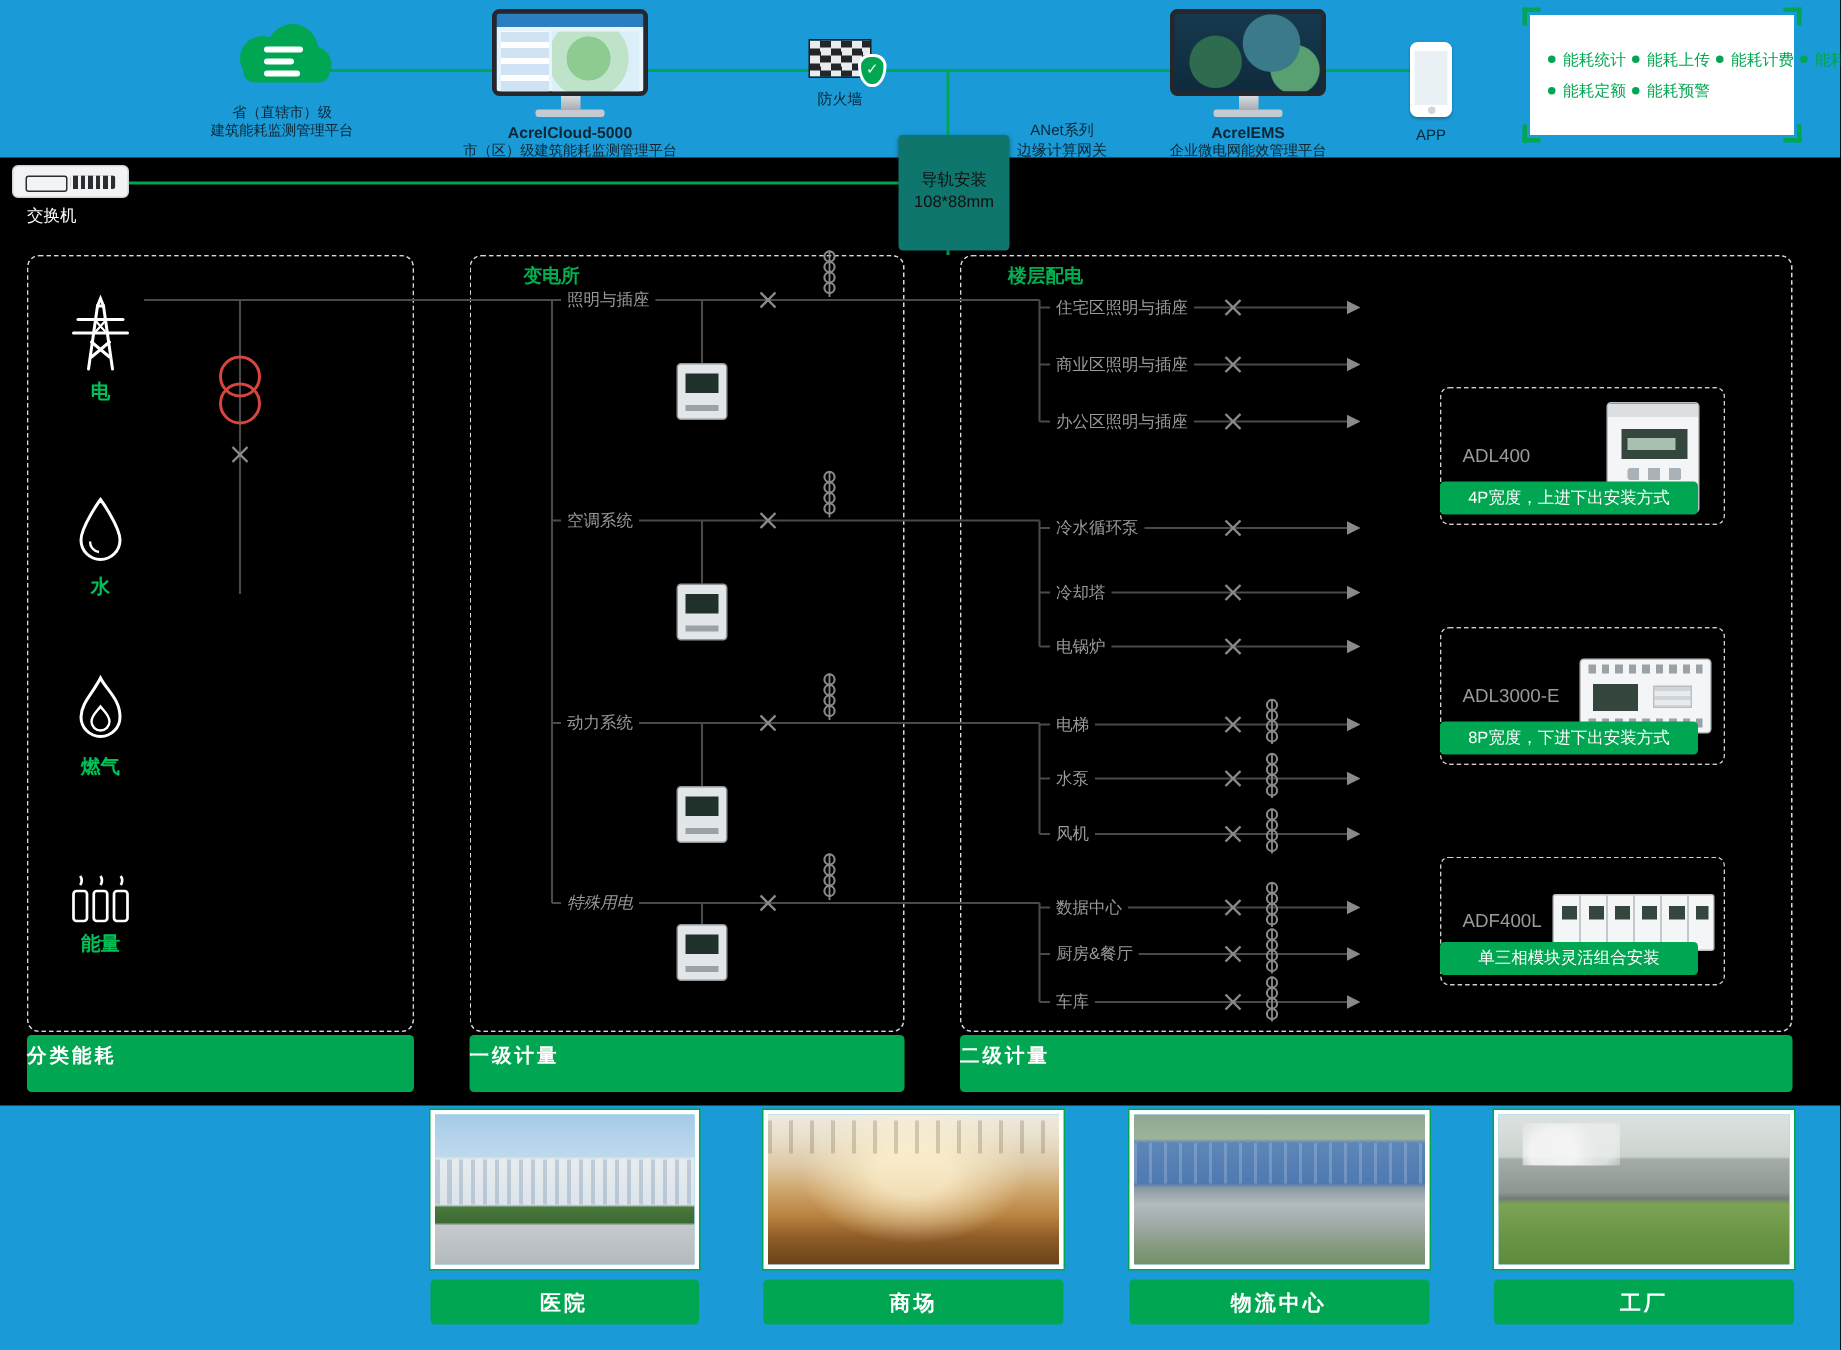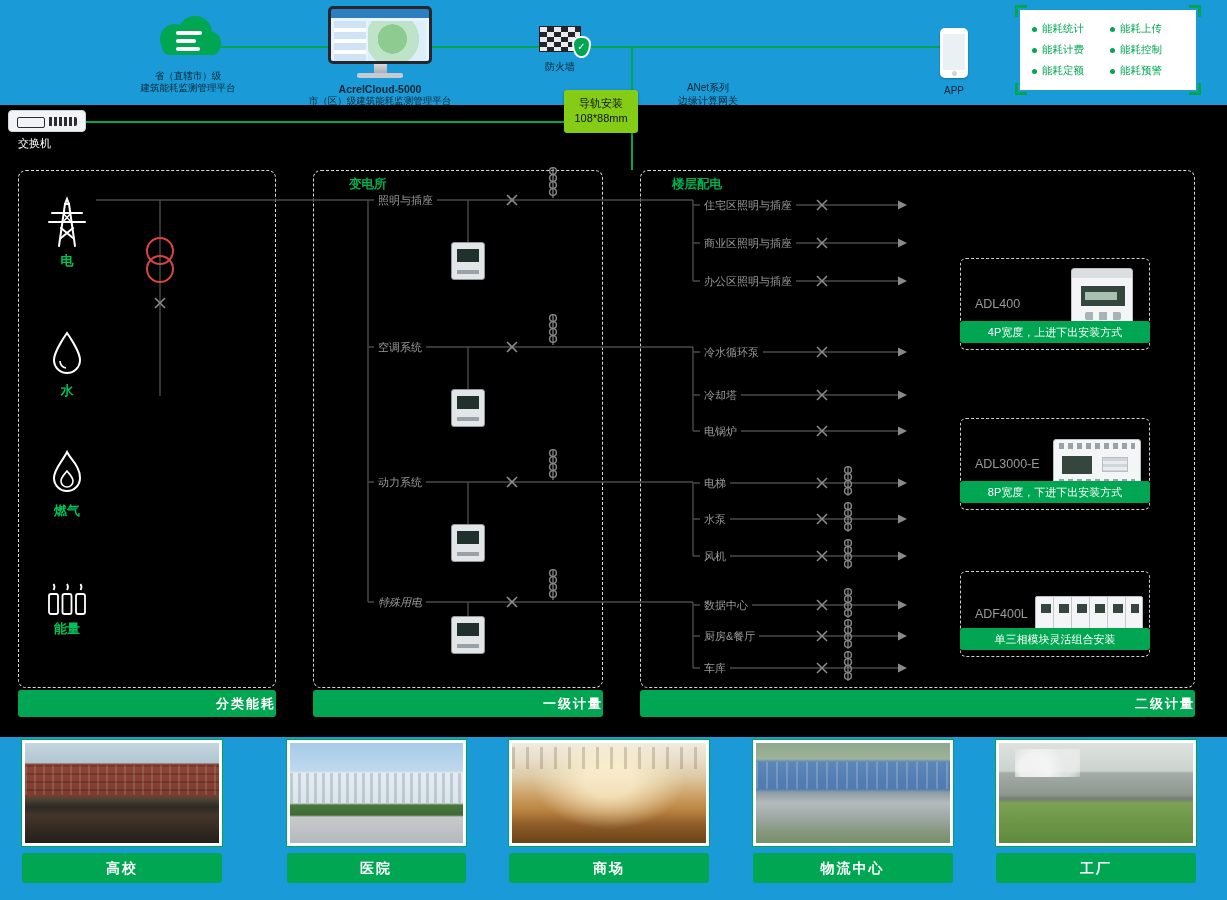--- a/index.html
+++ b/index.html
@@ -35,70 +35,70 @@
   .base { width:46px; height:5px; background:#c5cad0; border-radius:2px; }
 
   .fw-wrap { position:relative; margin-bottom:8px; }
   .bricks { width:42px; height:26px; border:1px solid #1b1f23;
             background:repeating-conic-gradient(#22262b 0% 25%, #e9ebed 0% 50%) 0 0/14px 10px; }
   .shield { position:absolute; right:-10px; bottom:-6px; width:19px; height:22px; background:#00A651;
             border:2px solid #fff; border-radius:8px 8px 9px 9px / 8px 8px 14px 14px;
             display:flex; align-items:center; justify-content:center; }
   .shield span { color:#fff; font-size:10px; font-weight:bold; line-height:1; }
 
-  .callout { position:absolute; left:564px; top:90px; width:74px; background:#84cc16; border-radius:3px;
-             padding:6px 2px; z-index:6; text-align:center; box-shadow:0 1px 3px rgba(0,0,0,.3); }
+  .callout { position:absolute; left:599px; top:90px; width:74px; background:#0f766e; border-radius:3px;
+             padding:23px 2px; z-index:6; text-align:center; box-shadow:0 1px 3px rgba(0,0,0,.3); }
   .callout div { font-size:11px; color:#111; line-height:1.4; }
 
   .gw-label { position:absolute; left:660px; top:82px; width:96px; text-align:center; z-index:6; }
   .gw-label div { font-size:10px; color:#0b2635; line-height:1.25; white-space:nowrap; }
 
   .phone { width:28px; height:50px; background:#fff; border-radius:5px; position:relative; box-shadow:0 1px 2px rgba(0,0,0,.25); }
   .phone::before { content:""; position:absolute; left:3px; top:6px; right:3px; bottom:8px; background:#eaf1f5; }
   .phone::after  { content:""; position:absolute; left:50%; bottom:2px; width:5px; height:5px; margin-left:-2.5px; border-radius:50%; background:#cfd6da; }
 
   .features { position:absolute; left:1020px; top:10px; width:176px; height:80px; background:#fff;
               z-index:2; padding:10px 12px; display:flex; align-items:center; }
-  .fgrid { display:grid; grid-template-columns:1fr 1fr; gap:7px 4px; width:100%; }
+  .fgrid { display:grid; grid-template-columns:1fr 1fr 1fr 1fr; gap:7px 4px; width:100%; }
   .fitem { display:flex; align-items:center; gap:5px; }
   .fdot  { width:5px; height:5px; border-radius:50%; background:#00A651; flex:none; }
   .fitem span { font-size:10.5px; color:#00A651; white-space:nowrap; }
   .corner { position:absolute; width:12px; height:12px; z-index:3; }
   .corner.tl { left:-5px;  top:-5px;    border-left:3px solid #00A651;  border-top:3px solid #00A651; }
   .corner.tr { right:-5px; top:-5px;    border-right:3px solid #00A651; border-top:3px solid #00A651; }
   .corner.bl { left:-5px;  bottom:-5px; border-left:3px solid #00A651;  border-bottom:3px solid #00A651; }
   .corner.br { right:-5px; bottom:-5px; border-right:3px solid #00A651; border-bottom:3px solid #00A651; }
 
   .switch-group { position:absolute; left:8px; top:110px; z-index:2; }
   .switch-icon { width:78px; height:22px; background:#f2f3f4; border:1px solid #cfd4d8; border-radius:4px; position:relative; }
   .switch-icon::before { content:""; position:absolute; left:8px; top:6px; width:26px; height:9px; border:1px solid #2a2d31; border-radius:2px; }
   .switch-icon::after  { content:""; position:absolute; right:8px; top:6px; width:30px; height:9px; background:#2a2d31; border-radius:2px;
                          background-image:repeating-linear-gradient(90deg,#f2f3f4 0 2px,#2a2d31 2px 5px); }
   .switch-label { color:#fff; font-size:11px; margin:4px 0 0 10px; }
 
   
   .panel { position:absolute; border:1px dashed #d9d9d9; border-radius:8px; z-index:0; }
   .ptitle { position:absolute; color:#00B050; font-weight:bold; font-size:12.5px; z-index:2; background:#000; padding:0 4px; }
-  .footer-bar { position:absolute; height:27px; background:#00A651; border-radius:3px; color:#fff; font-weight:bold;
-                font-size:13px; text-align:right; line-height:27px; z-index:2; letter-spacing:2px; }
+  .footer-bar { position:absolute; height:38px; background:#00A651; border-radius:3px; color:#fff; font-weight:bold;
+                font-size:13px; text-align:left; line-height:27px; z-index:2; letter-spacing:2px; }
 
   .p1icon { position:absolute; z-index:2; }
   .p1label { position:absolute; color:#00C057; font-weight:bold; font-size:13px; text-align:center; z-index:2; }
 
   .row-label { position:absolute; transform:translateY(-50%); background:#000; color:#9a9a9a; font-size:11px;
                padding:1px 4px; z-index:2; white-space:nowrap; }
 
   .meter-sm { position:absolute; width:34px; height:38px; background:#e3e6e9; border:1px solid #8f969c; border-radius:3px; z-index:2; }
   .meter-sm::before { content:""; position:absolute; left:5px; top:6px; width:22px; height:13px; background:#20312b; }
   .meter-sm::after  { content:""; position:absolute; left:5px; bottom:5px; width:22px; height:4px; background:#9aa2a8; }
 
   
   .product { position:absolute; left:960px; width:190px; border:1px dashed #cfcfcf; border-radius:6px; z-index:2;margin-top:33px; }
   .pmodel  { position:absolute; left:14px; top:50%; transform:translateY(-50%); color:#9a9a9a; font-size:12.5px; }
-  .pcaption{ position:absolute; left:960px; width:190px; height:22px; background:#00A651; color:#fff; font-size:11px;
+  .pcaption{ position:absolute; left:960px; width:172px; height:22px; background:#00A651; color:#fff; font-size:11px;
              line-height:22px; text-align:center; border-radius:3px; z-index:2; }
   .meter i { display:block; }
   .m-adl400 { position:absolute; right:16px; top:9px; width:62px; height:74px; border:1px solid #b9bec3; border-radius:3px;
               background:linear-gradient(180deg,#dcdfe2 0 9px,#f4f5f6 9px 65px,#dcdfe2 65px); }
   .m-adl400 .lcd  { position:absolute; left:9px; top:17px; width:44px; height:20px; background:#35463f; }
   .m-adl400 .lcd::after { content:""; position:absolute; left:4px; top:6px; width:32px; height:8px; background:#a8c0b0; }
   .m-adl400 .btns { position:absolute; left:13px; top:43px; width:36px; height:8px; border-radius:2px;
                     background:repeating-linear-gradient(90deg,#aab1b7 0 8px,transparent 8px 14px); }
   .m-adl400 .terms{ position:absolute; left:8px; bottom:2px; width:46px; height:4px;
                     background:repeating-linear-gradient(90deg,#8f969c 0 4px,transparent 4px 7px); }
@@ -327,20 +327,31 @@
   <div class="callout">
     <div>导轨安装</div>
     <div>108*88mm</div>
   </div>
 
   <div class="gw-label">
     <div>ANet系列</div>
     <div>边缘计算网关</div>
   </div>
 
+  <div class="hgroup" style="left:760px;top:6px;width:144px">
+    <div class="monitor">
+      <div class="screen">
+          <div class="ui ui-ems"></div>
+        </div>
+      <div class="neck"></div>
+        <div class="base"></div>
+    </div>
+    <div class="hname">AcrelEMS</div>
+    <div class="hlabel">企业微电网能效管理平台</div>
+  </div>
 
   <div class="hgroup" style="left:928px;top:28px;width:52px">
     <div class="phone"></div>
     <div class="hlabel" style="margin-top:6px;font-size:10px">APP</div>
   </div>
 
   <div class="features">
     <span class="corner tl"></span>
     <span class="corner tr"></span>
     <span class="corner bl"></span>
@@ -465,24 +476,20 @@
     <div class="row-label" style="left: 700px; top: 281px;">办公区照明与插座</div>
     <div class="row-label" style="left: 700px; top: 352px;">冷水循环泵</div>
     <div class="row-label" style="left: 700px; top: 395px;">冷却塔</div>
     <div class="row-label" style="left: 700px; top: 431px;">电锅炉</div>
     <div class="row-label" style="left: 700px; top: 483px;">电梯</div>
     <div class="row-label" style="left: 700px; top: 519px;">水泵</div>
     <div class="row-label" style="left: 700px; top: 556px;">风机</div>
     <div class="row-label" style="left: 700px; top: 605px;">数据中心</div>
     <div class="row-label" style="left: 700px; top: 636px;">厨房&amp;餐厅</div>
     <div class="row-label" style="left: 700px; top: 668px;">车库</div>
-    <div class="scene-card" style="left: 22px;">
-      <div class="scene-photo scene-0"></div>
-      <div class="scene-label">高校</div>
-    </div>
     <div class="scene-card" style="left: 265.5px; padding-left: 21px;">
       <div class="scene-photo scene-1"></div>
       <div class="scene-label">医院</div>
     </div>
     <div class="scene-card" style="left: 509px;">
       <div class="scene-photo scene-2"></div>
       <div class="scene-label">商场</div>
     </div>
     <div class="scene-card" style="left: 752.5px;">
       <div class="scene-photo scene-3"></div>

